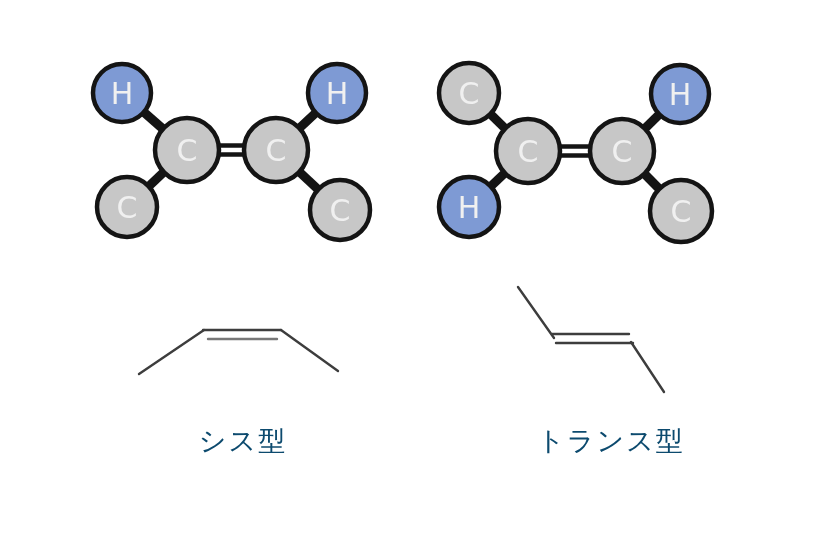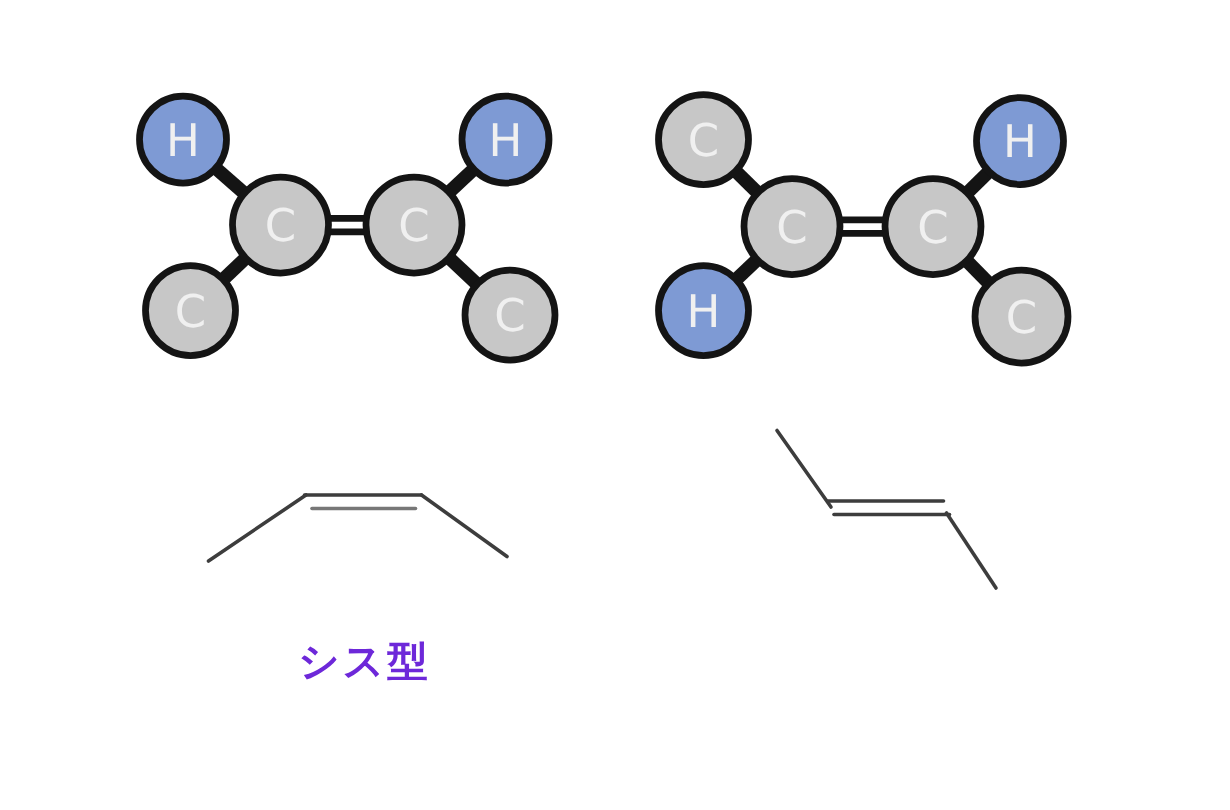--- a/index.html
+++ b/index.html
@@ -38,24 +38,23 @@
   }
   .skeletal-line {
     stroke-width: 2.4px;
     stroke-linecap: round;
   }
   .caption {
     position: absolute;
     font-family: "Liberation Serif", "DejaVu Serif", serif;
     font-size: 27px;
     letter-spacing: 2px;
-    color: #6d28d9;
+    color: #0c4a6e;
     text-align: center;
     white-space: nowrap;
-    font-weight: bold;
   }
   .caption-cis  { left: 158px; top: 423px; width: 170px; }
   .caption-trans{ left: 522px; top: 423px; width: 178px; }
 </style>
 </head>
 <body>
 
 <div class="page">
 
   <svg class="diagram" width="820" height="540" viewBox="0 0 820 540">
@@ -120,14 +119,15 @@
     <g stroke="#3D3D3D">
       <line class="skeletal-line" x1="518" y1="287" x2="554" y2="338"></line>
       <line class="skeletal-line" x1="552" y1="334" x2="629" y2="334"></line>
       <line class="skeletal-line" x1="556" y1="343" x2="633" y2="343"></line>
       <line class="skeletal-line" x1="631" y1="342" x2="664" y2="392"></line>
     </g>
   </svg>
 
   <div class="caption caption-cis">シス型</div>
 
+  <div class="caption caption-trans">トランス型</div>
 
 </div>
 
 </body></html>

